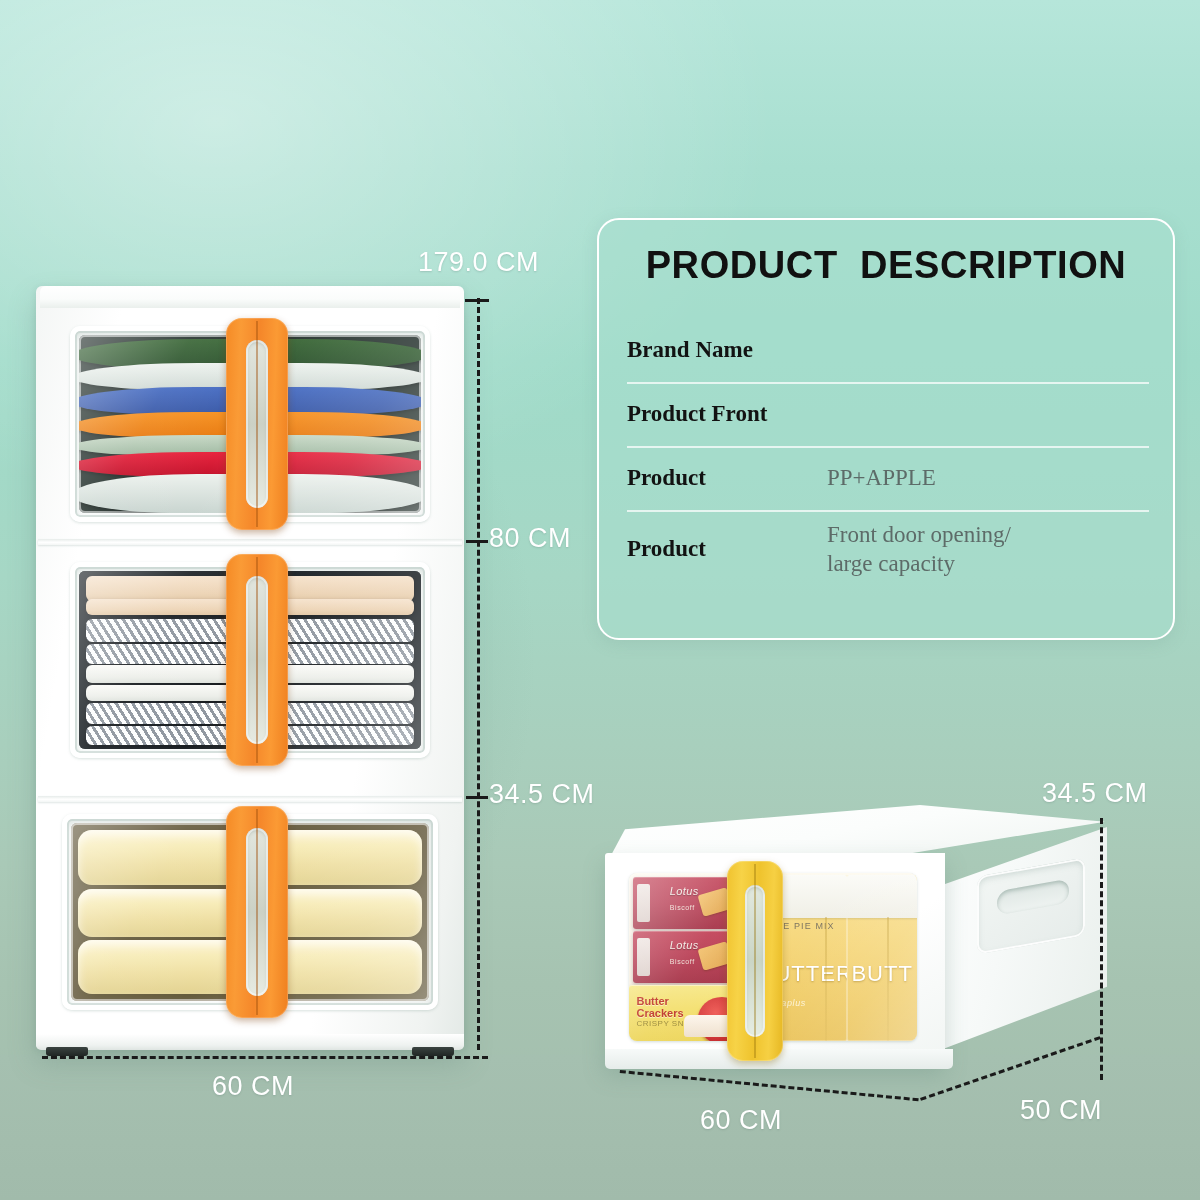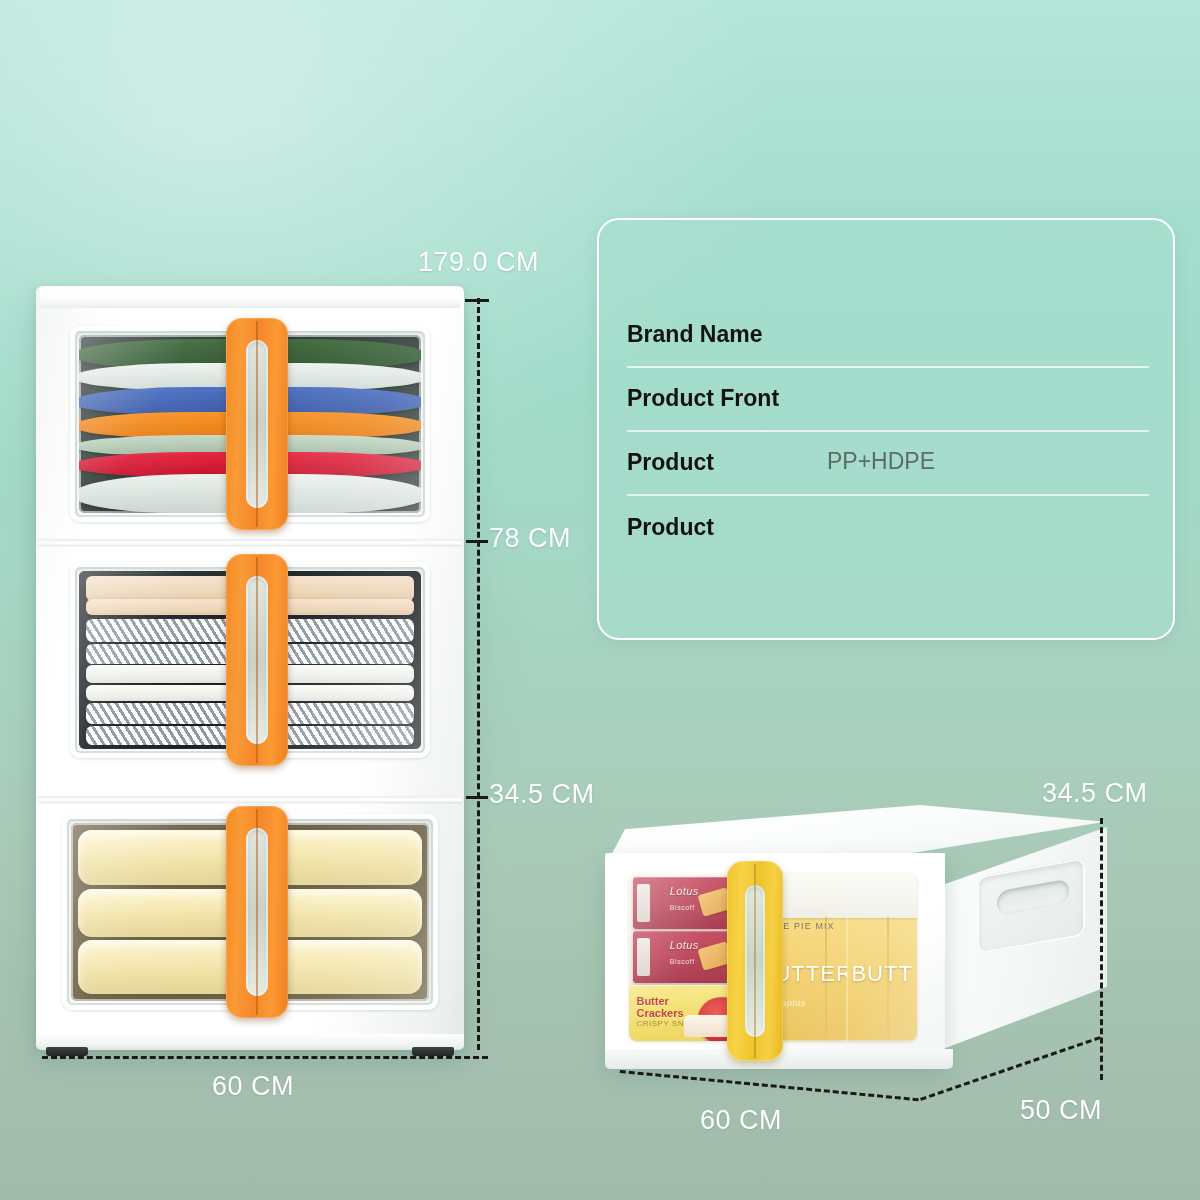--- a/index.html
+++ b/index.html
@@ -350,21 +350,21 @@
   }
   #desc-title {
     position:absolute; left:0; right:0; top:24px;
     text-align:center;
     font-size:38px; font-weight:700;
     color:#111111;
     letter-spacing:.6px;
     white-space:pre;
   }
   #desc-table {
-    position:absolute; left:28px; right:24px; top:84px;
+    position:absolute; left:28px; right:24px; top:100px;font-family:Liberation Serif, serif;
   }
   .drow {
     display:flex; align-items:center;
     min-height:64px;
     padding:8px 0 10px 0;
     border-bottom:2px solid rgba(255,255,255,.72);
   }
   .drow.last { border-bottom:none; }
   .dkey {
     flex:0 0 200px;
@@ -460,21 +460,21 @@
 
     <div class="cab-base"></div>
     <div class="foot" style="left:10px;"></div>
     <div class="foot" style="right:10px;"></div>
   </div>
 
   <div class="dim-label" style="left:418px; top:247px;">179.0 CM</div>
   <div class="dim-dash-v" style="left:477px; top:298px; height:752px;"></div>
   <div class="dim-tick" style="left:465px; top:299px; width:24px;"></div>
 
-  <div class="dim-label" style="left:489px; top:523px;">78 CM</div>
+  <div class="dim-label" style="left:489px; top:523px;">80 CM</div>
   <div class="dim-tick" style="left:466px; top:540px; width:22px;"></div>
 
   <div class="dim-label" style="left:489px; top:779px;">34.5 CM</div>
   <div class="dim-tick" style="left:466px; top:796px; width:22px;"></div>
 
   <div class="dim-dash-h" style="left:42px; top:1056px; width:446px;"></div>
   <div class="dim-label" style="left:212px; top:1071px;">60 CM</div>
 
   <div id="box3d">
     <div class="bx-lid">
@@ -541,31 +541,34 @@
   <div class="dim-label" style="left:1042px; top:778px;">34.5 CM</div>
   <div class="dim-dash-v" style="left:1100px; top:818px; height:262px;"></div>
 
   <div class="dim-dash-rot" style="left:620px; top:1070px; width:300px; transform:rotate(5.4deg);"></div>
   <div class="dim-label" style="left:700px; top:1105px;">60 CM</div>
 
   <div class="dim-dash-rot" style="left:920px; top:1098px; width:190px; transform:rotate(-19deg);"></div>
   <div class="dim-label" style="left:1020px; top:1095px;">50 CM</div>
 
   <div id="desc-card">
+    <div id="desc-title">PRODUCT  DESCRIPTION</div>
 
     <div id="desc-table">
       <div class="drow">
         <div class="dkey">Brand Name</div>
       </div>
       <div class="drow">
         <div class="dkey">Product Front</div>
       </div>
       <div class="drow">
         <div class="dkey">Product</div>
-        <div class="dval">PP+HDPE</div>
+        <div class="dval">PP+APPLE</div>
       </div>
       <div class="drow last">
         <div class="dkey">Product</div>
+        <div class="dval">Front door opening/
+large capacity</div>
       </div>
     </div>
   </div>
 
 </div>
 
 </body></html>

